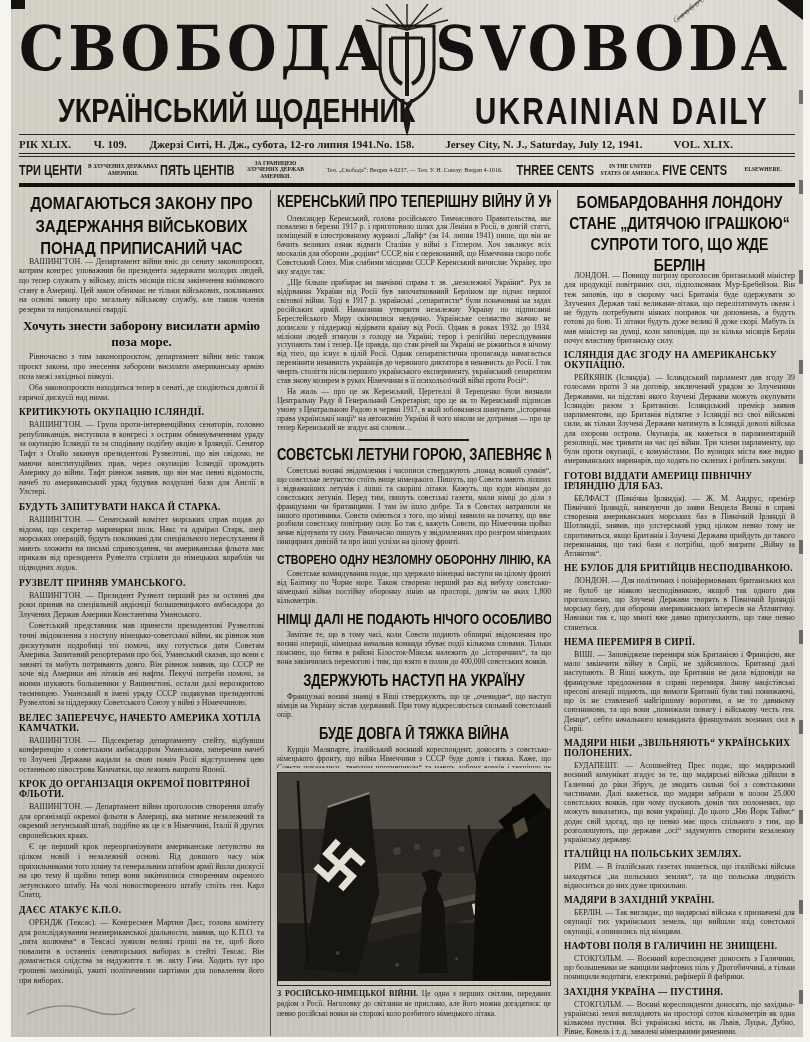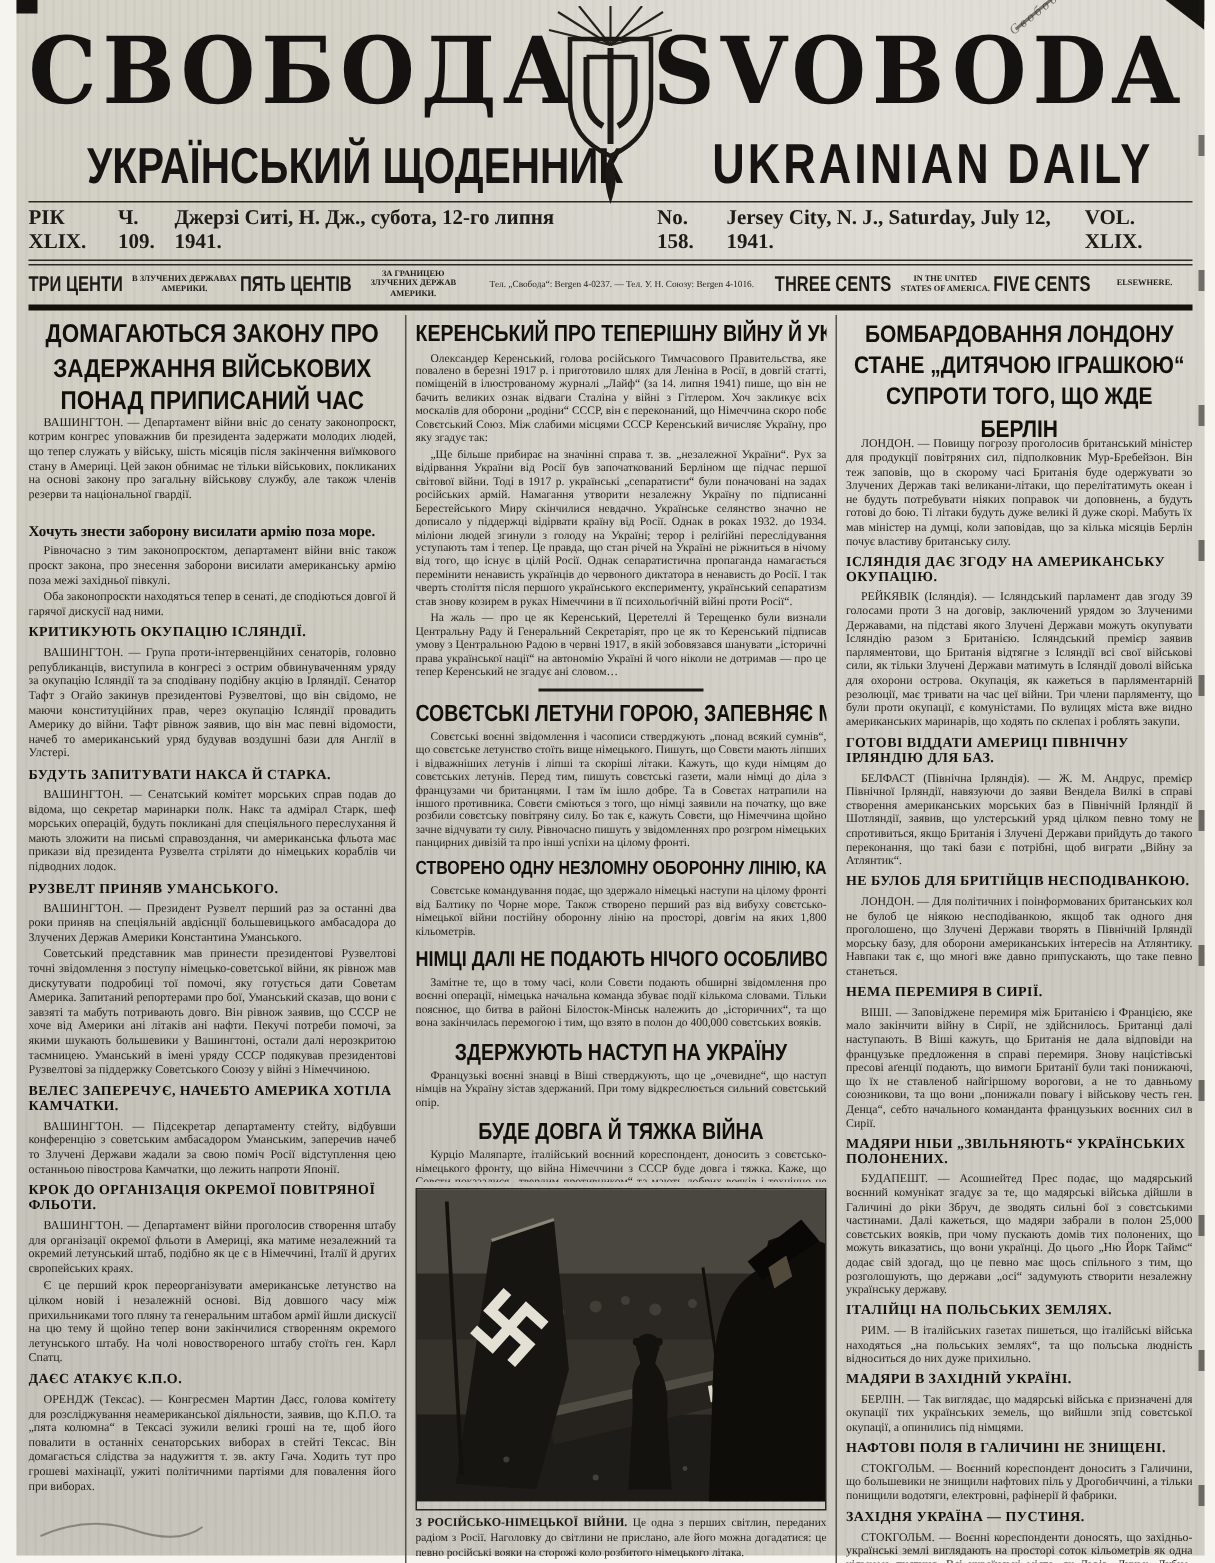--- a/index.html
+++ b/index.html
@@ -30,21 +30,21 @@
   .mast-titles{display:flex;justify-content:space-between;align-items:flex-start;height:88px;}
   .title{font-family:"DejaVu Serif",serif;font-weight:bold;font-size:57px;line-height:86px;letter-spacing:4px;transform:scaleY(1.08);transform-origin:top;white-space:nowrap;color:#141210;}
   .t-left{width:47%;text-align:center;}
   .t-right{width:47%;text-align:center;}
   .emblem{position:absolute;left:50%;top:2px;transform:translateX(-50%);width:86px;height:136px;z-index:2;}
   .mast-subs{display:flex;justify-content:space-between;height:42px;align-items:center;margin-left:39px;}
   .subtitle{font-family:"Liberation Sans",sans-serif;font-weight:bold;white-space:nowrap;transform:scaleY(1.25);transform-origin:center;color:#161412;}
   .s-left{width:47%;text-align:center;font-size:27px;letter-spacing:0px;}
   .s-right{width:47%;text-align:center;font-size:30px;letter-spacing:2px;}
   .rule-thin{border-top:1px solid #2a2823;margin:2px 0 0;}
-  .dateline{display:flex;justify-content:space-between;font-weight:bold;font-size:14px;padding:3px 0 2px;align-items:center;}
+  .dateline{display:flex;justify-content:flex-start;font-weight:bold;font-size:11px;padding:3px 0 2px;align-items:center;}
   .dl-left,.dl-right{display:flex;width:46%;justify-content:space-between;}
   .rule-double{border-top:1px solid #2a2823;border-bottom:1px solid #2a2823;height:2px;margin:1px 0 0;}
   .pricerow{display:flex;align-items:center;padding:3px 0;}
   .price-group{display:flex;align-items:center;gap:4px;}
   .price-big{font-family:"Liberation Sans",sans-serif;font-weight:bold;font-size:11px;transform:scaleY(1.3);white-space:nowrap;}
   .price-note{font-size:5.6px;font-weight:bold;width:74px;line-height:1.15;text-align:center;}
   .price-note.narrow{width:64px;}
   .phones{font-size:6.2px;text-align:center;flex:1;padding:0 6px;color:#23211c;}
   .rule-thick{border-top:4px solid #131109;margin:1px 0 0;}
 
@@ -57,21 +57,21 @@
 
   .article{margin-bottom:5px;}
   p.body{font-size:8px;line-height:1.2;text-align:justify;text-indent:10px;margin:0 0 2px;color:#201e19;}
   .col-center p.body{font-size:7.7px;line-height:1.16;}
   .col-right p.body{font-size:7.9px;line-height:1.17;}
   .h-xl{font-family:"Liberation Sans",sans-serif;font-weight:bold;font-size:15px;line-height:1.3;text-align:center;margin:2px 4px 6px;transform:scaleY(1.15);transform-origin:top;color:#12100d;}
   .h-banner{font-family:"Liberation Sans",sans-serif;font-weight:bold;font-size:13px;line-height:1.25;text-align:center;white-space:nowrap;margin:3px 0 5px;transform:scaleY(1.2);transform-origin:top;color:#12100d;}
   .h-banner.small{font-size:10.6px;}
   .h-banner.mid{font-size:12px;}
   .h-sm{font-family:"Liberation Serif",serif;font-weight:bold;font-size:9.3px;margin:5px 0 3px;letter-spacing:.3px;color:#14120e;}
-  .h-sub{font-weight:bold;font-size:10px;margin:15px 0 2px;color:#14120e;}
+  .h-sub{font-weight:bold;font-size:13px;margin:4px 0 2px;color:#14120e;text-align:center;}
   .divider{width:110px;border-top:2px solid #1c1a15;margin:6px auto 5px;}
   .center-text{height:578px;overflow:hidden;}
 
   figure.photo{margin:4px 0 3px;padding:0;border:1px solid #2a2823;}
   .caption{font-size:7.6px;line-height:1.25;text-align:justify;margin:2px 0 0;}
   .caption b{font-size:8px;}
   .squiggle{margin-top:8px;opacity:.5;}
 </style>
 </head>
 <body>

